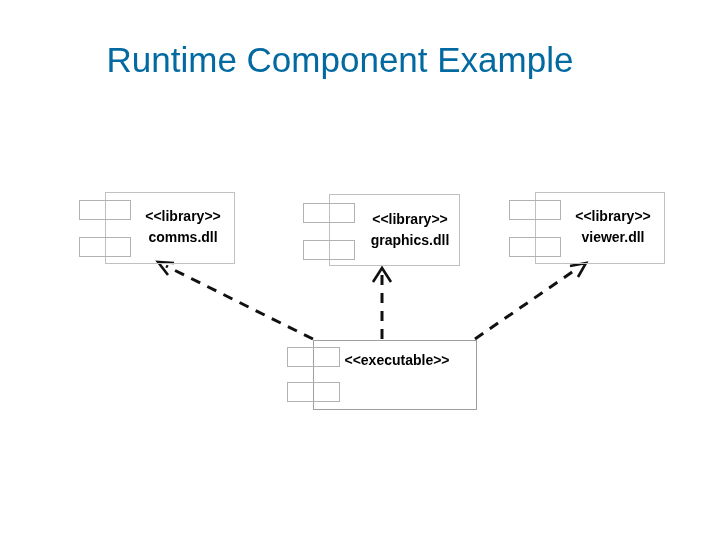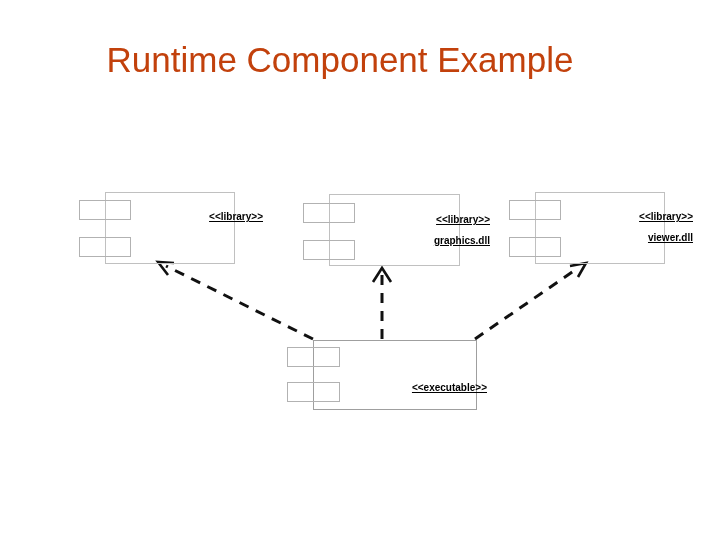--- a/index.html
+++ b/index.html
@@ -13,21 +13,21 @@
   }
   .slide-title {
     position: absolute;
     top: 42px;
     left: 0;
     width: 680px;
     text-align: center;
     font-size: 35px;
     line-height: 1;
     font-weight: 400;
-    color: #c2410c;
+    color: #0369a1;
     letter-spacing: 0px;
     white-space: nowrap;
   }
   .arrows {
     position: absolute;
     left: 0; top: 0;
     width: 720px; height: 540px;
     pointer-events: none;
   }
   .comp-body {
@@ -42,27 +42,26 @@
     box-sizing: border-box;
     width: 52px;
     height: 20px;
     border: 1px solid #b2b2b2;
     background: transparent;
   }
   .comp-tab.big { width: 53px; }
   .comp-label {
     position: absolute;
     width: 160px;
-    text-align: right;
+    text-align: center;
     font-weight: bold;
-    font-size: 10px;
+    font-size: 14px;
     line-height: 21px;
     color: #000000;
     white-space: nowrap;
-    text-decoration: underline;
   }
   .comp-label.exe { line-height: 22px; }
 
   
   #comms-body  { left: 105px; top: 192px; width: 130px; height: 72px; }
   #comms-tab1  { left: 79px;  top: 200px; }
   #comms-tab2  { left: 79px;  top: 237px; }
   #comms-label { left: 103px; top: 206px; }
 
   
@@ -74,21 +73,21 @@
   
   #dbgate-body  { left: 535px; top: 192px; width: 130px; height: 72px; }
   #dbgate-tab1  { left: 509px; top: 200px; }
   #dbgate-tab2  { left: 509px; top: 237px; }
   #dbgate-label { left: 533px; top: 206px; }
 
   
   #viewer-body  { left: 313px; top: 340px; width: 164px; height: 70px; }
   #viewer-tab1  { left: 287px; top: 347px; }
   #viewer-tab2  { left: 287px; top: 382px; }
-  #viewer-label { left: 327px; top: 349px; margin-top: 28px; }
+  #viewer-label { left: 317px; top: 349px; }
 </style>
 </head>
 <body>
 
 <div class="slide">
 
   <div class="slide-title">Runtime Component Example</div>
 
   <svg class="arrows" viewBox="0 0 720 540">
 
@@ -107,20 +106,21 @@
       <polyline points="570,266 586,263 578,277" stroke-width="2.6"></polyline>
     </g>
   </svg>
 
   <div>
     <div class="comp-body" id="comms-body"></div>
     <div class="comp-tab" id="comms-tab1"></div>
     <div class="comp-tab" id="comms-tab2"></div>
     <div class="comp-label" id="comms-label">
       <div>&lt;&lt;library&gt;&gt;</div>
+      <div>comms.dll</div>
     </div>
   </div>
 
   <div>
     <div class="comp-body" id="graphics-body"></div>
     <div class="comp-tab" id="graphics-tab1"></div>
     <div class="comp-tab" id="graphics-tab2"></div>
     <div class="comp-label" id="graphics-label">
       <div>&lt;&lt;library&gt;&gt;</div>
       <div>graphics.dll</div>

